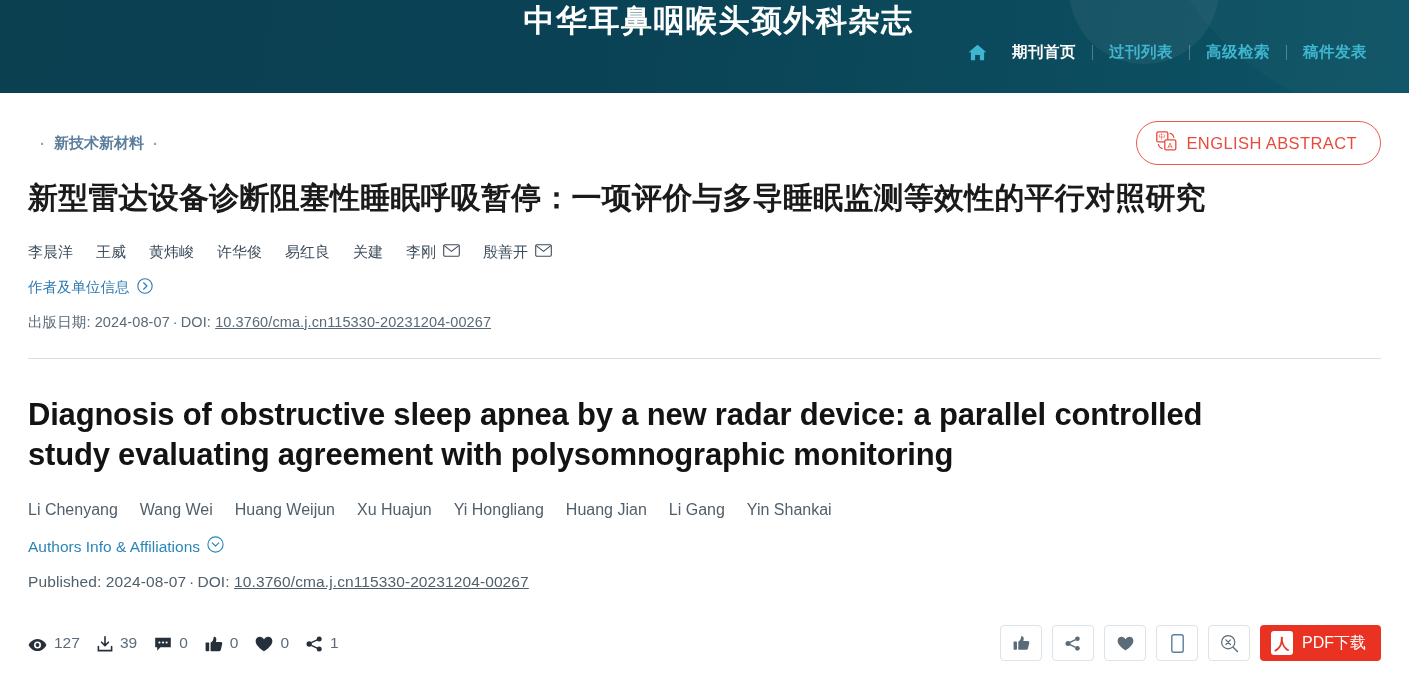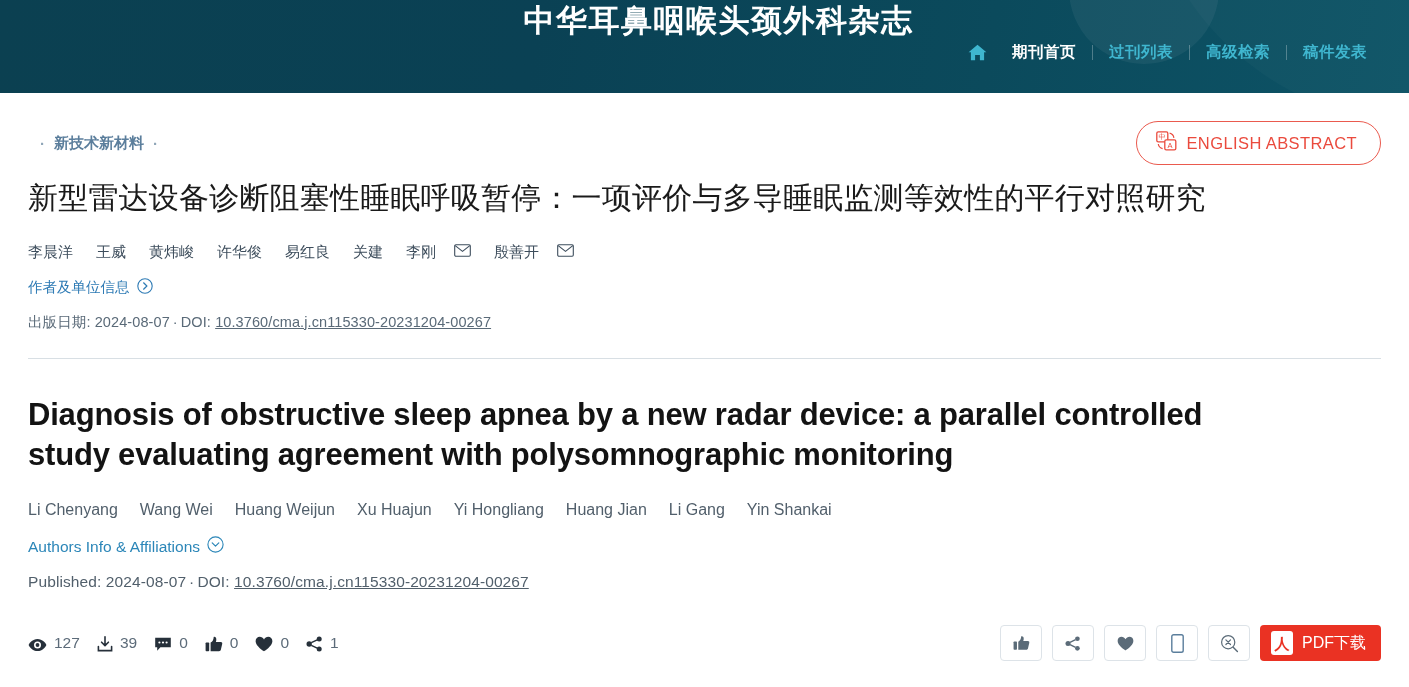--- a/index.html
+++ b/index.html
@@ -106,40 +106,40 @@
     padding: 9px 23px 9px 19px;
     font-size: 16.5px;
     letter-spacing: .4px;
     cursor: pointer;
     white-space: nowrap;
   }
   .translate-icon { display: block; }
 
   h1.cn-title {
     font-size: 30px;
-    font-weight: normal;
+    font-weight: bold;
     color: #1a1a1a;
     letter-spacing: .2px;
     line-height: 1.25;
     margin-top: 14px;
     white-space: nowrap;
   }
 
   .authors-cn {
     margin-top: 23px;
     font-size: 15px;
     color: #3d4d5c;
     display: flex;
     align-items: center;
     flex-wrap: wrap;
     gap: 0 23px;
     line-height: 1.6;
   }
   .author { white-space: nowrap; }
-  .author.corr { display: inline-flex; align-items: center; gap: 18px; }
+  .author.corr { display: inline-flex; align-items: center; gap: 7px; }
   .mail-icon { display: block; }
 
   .affil-link {
     margin-top: 14px;
     display: inline-flex;
     align-items: center;
     gap: 7px;
     color: #2e7bb5;
     font-size: 14.5px;
     cursor: pointer;

